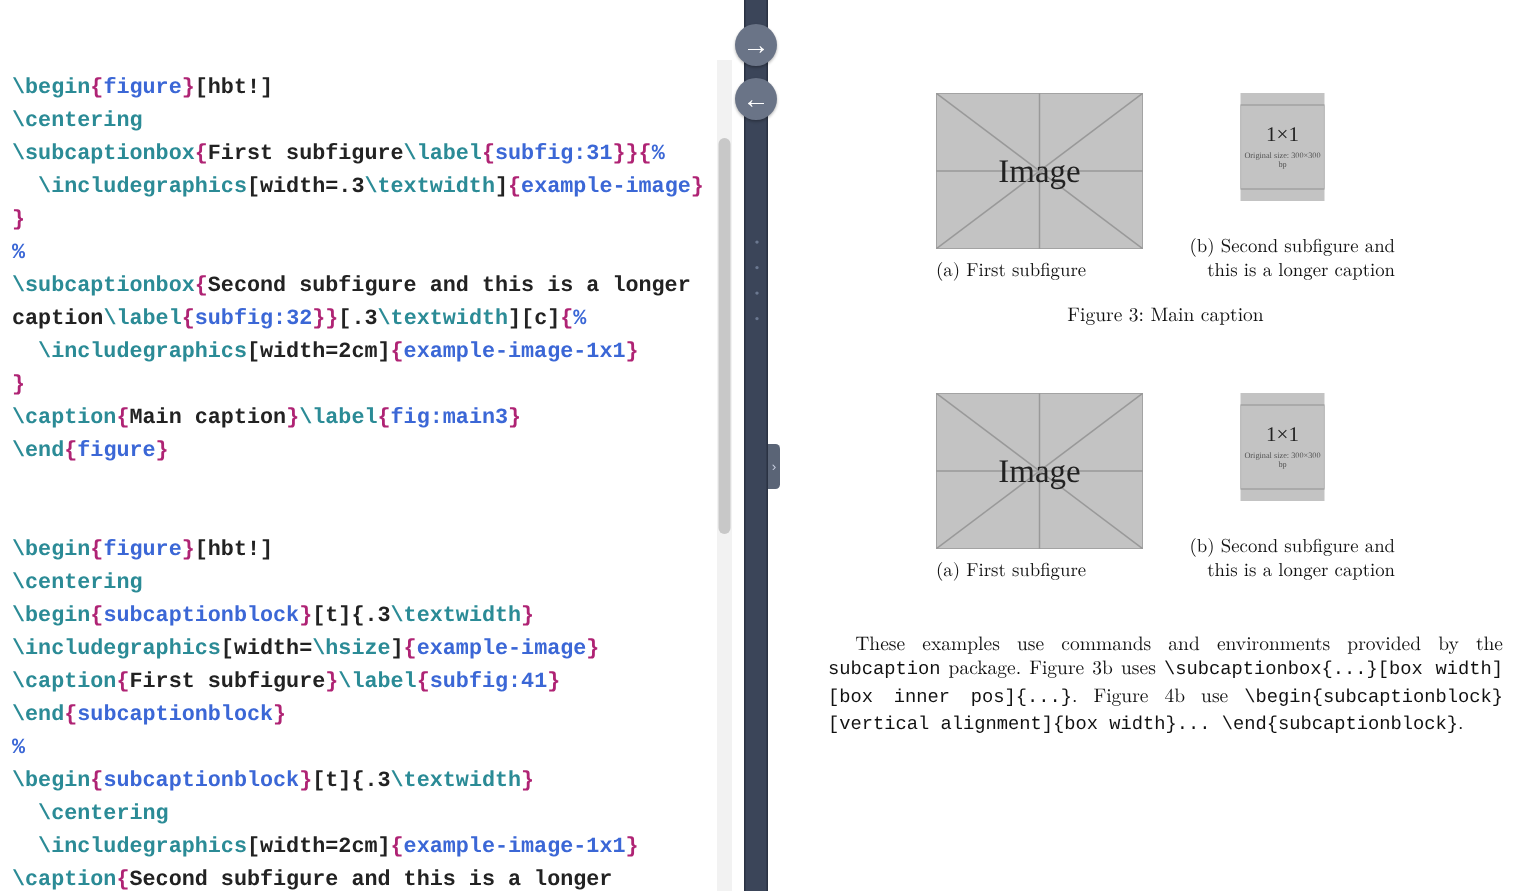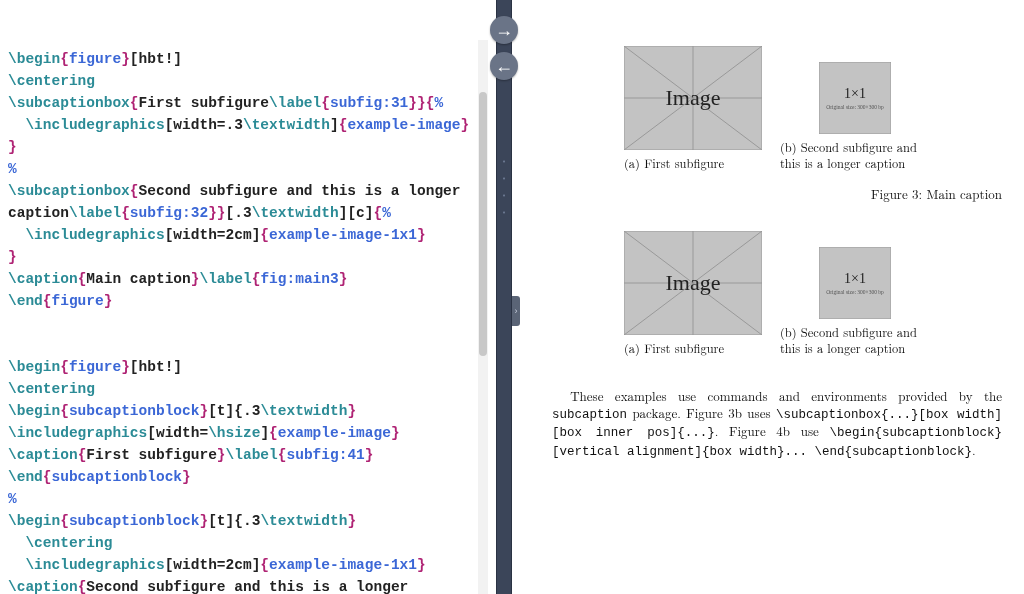--- a/index.html
+++ b/index.html
@@ -112,34 +112,34 @@
     align-items: flex-end;
   }
   .sub { text-align: center; }
   .imgbox {
     background: #c3c3c3;
     position: relative;
     display: flex; align-items: center; justify-content: center;
     font-family: Georgia, serif;
   }
   .imgbox.big { width: 138px; height: 104px; }
-  .imgbox.sm  { width: 72px; height: 72px; margin: 0 auto; }
+  .imgbox.sm  { width: 56px; height: 72px; margin: 16px auto; }
   .imgbox svg { position: absolute; inset: 0; width: 100%; height: 100%; }
   .imgbox .lbl { position: relative; z-index: 2; font-size: 22px; color: #222; }
   .imgbox.sm .lbl { font-size: 14px; }
   .tiny { font-size: 5.5px; color: #555; position: relative; z-index: 2; }
   .subcap {
     margin-top: 6px;
     font-size: 12.5px;
     max-width: 150px;
     text-align: left;
     line-height: 1.25;
   }
-  .subcap.wide { max-width: 150px; text-align: left; }
-  .maincap { text-align: right; margin-top: 12px; font-size: 13px; }
+  .subcap.wide { max-width: 150px; text-align: right; }
+  .maincap { text-align: center; margin-top: 12px; font-size: 13px; }
   .prose { margin-top: 32px; text-align: justify; line-height: 1.3; font-size: 13px; }
   .prose .tt { font-family: "Courier New", monospace; font-size: 12.5px; }
   .prose p { text-indent: 1.4em; }
 </style>
 </head>
 <body>
 
 <div class="split">
 
   <div class="editor">

